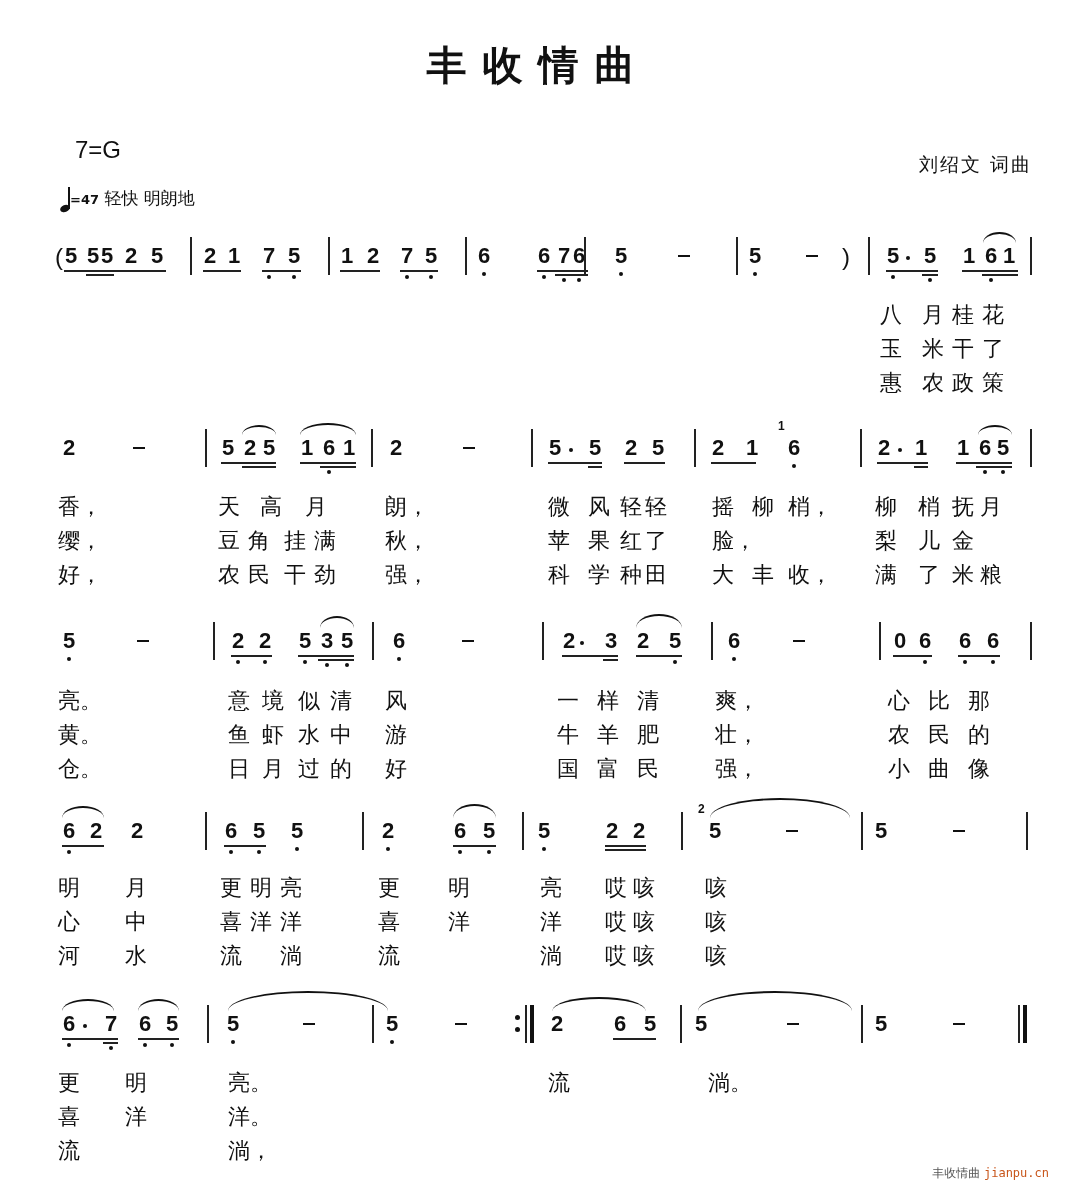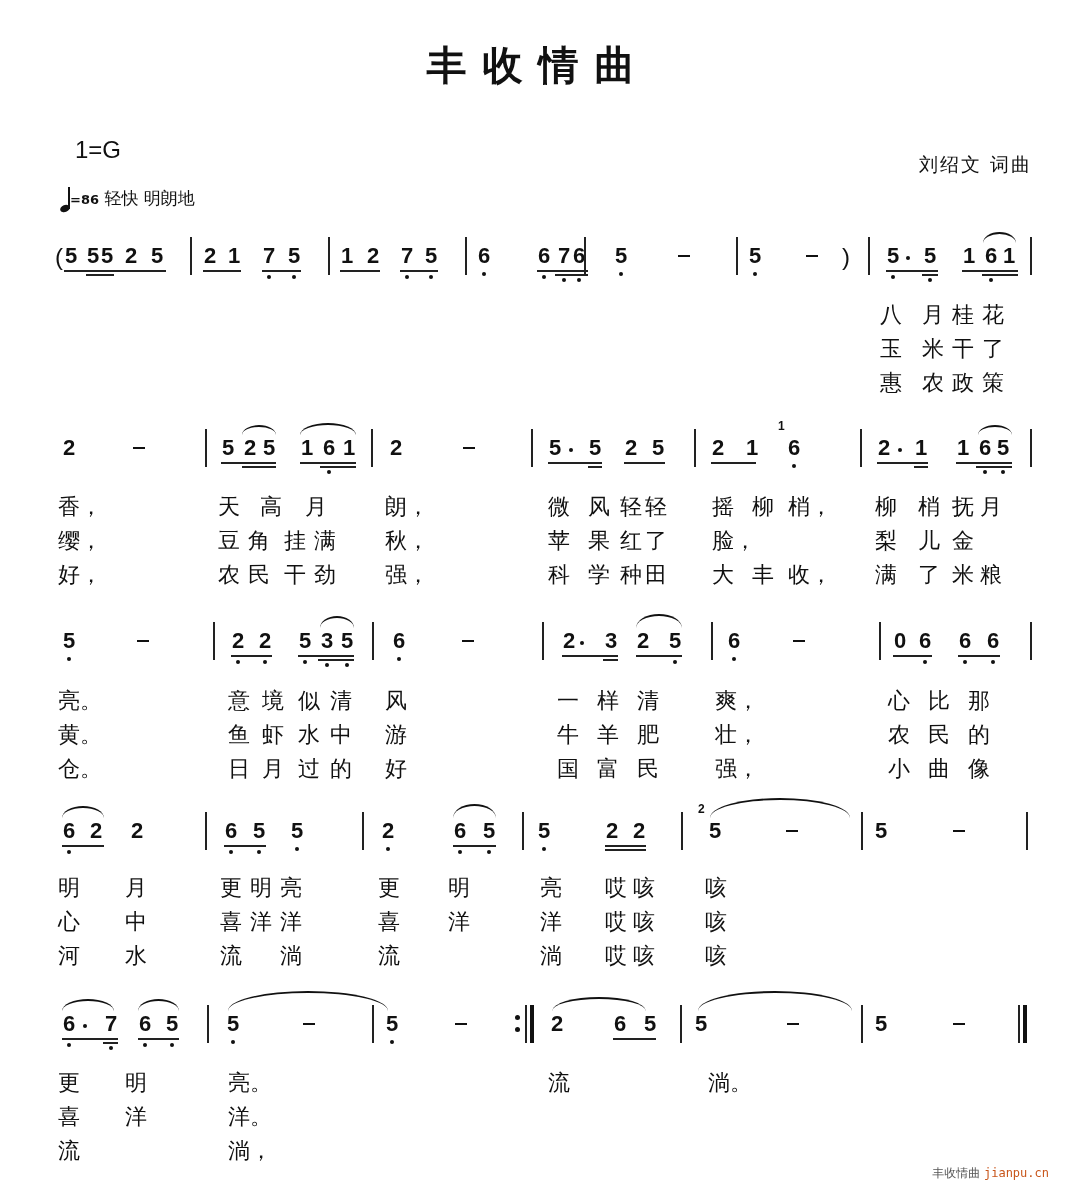--- a/index.html
+++ b/index.html
@@ -30,23 +30,23 @@
   .rdot { position:absolute; width:5px; height:5px; border-radius:50%; background:#111; }
   .grace { position:absolute; font-size:12px; font-weight:bold; font-family:"Liberation Sans",sans-serif; }
   .lyr { position:absolute; font-size:22px; letter-spacing:0; white-space:pre; color:#111; font-family:"DejaVu Sans",sans-serif; }
   .wm { right:28px; bottom:8px; font-size:12px; color:#555; }
   .wm .site { color:#c8551a; font-family:"DejaVu Sans Mono",monospace; }
 </style>
 </head>
 <body>
 
 <div class="abs title">丰收情曲</div>
-<div class="abs key">1=G</div>
+<div class="abs key">7=G</div>
 <div class="abs tempo">
-  <span class="qn"></span><span class="bpm">=86</span>
+  <span class="qn"></span><span class="bpm">=47</span>
   <span>轻快 明朗地</span>
 </div>
 <div class="abs author">刘绍文 词曲</div>
 
 <div id="score">
     <div class="paren" style="left: 55px; top: 243px;">(</div>
     <div class="note" style="left: 64px; top: 245px;">5</div>
     <div class="note" style="left: 86px; top: 245px;">5</div>
     <div class="note" style="left: 100px; top: 245px;">5</div>
     <div class="note" style="left: 124px; top: 245px;">2</div>

